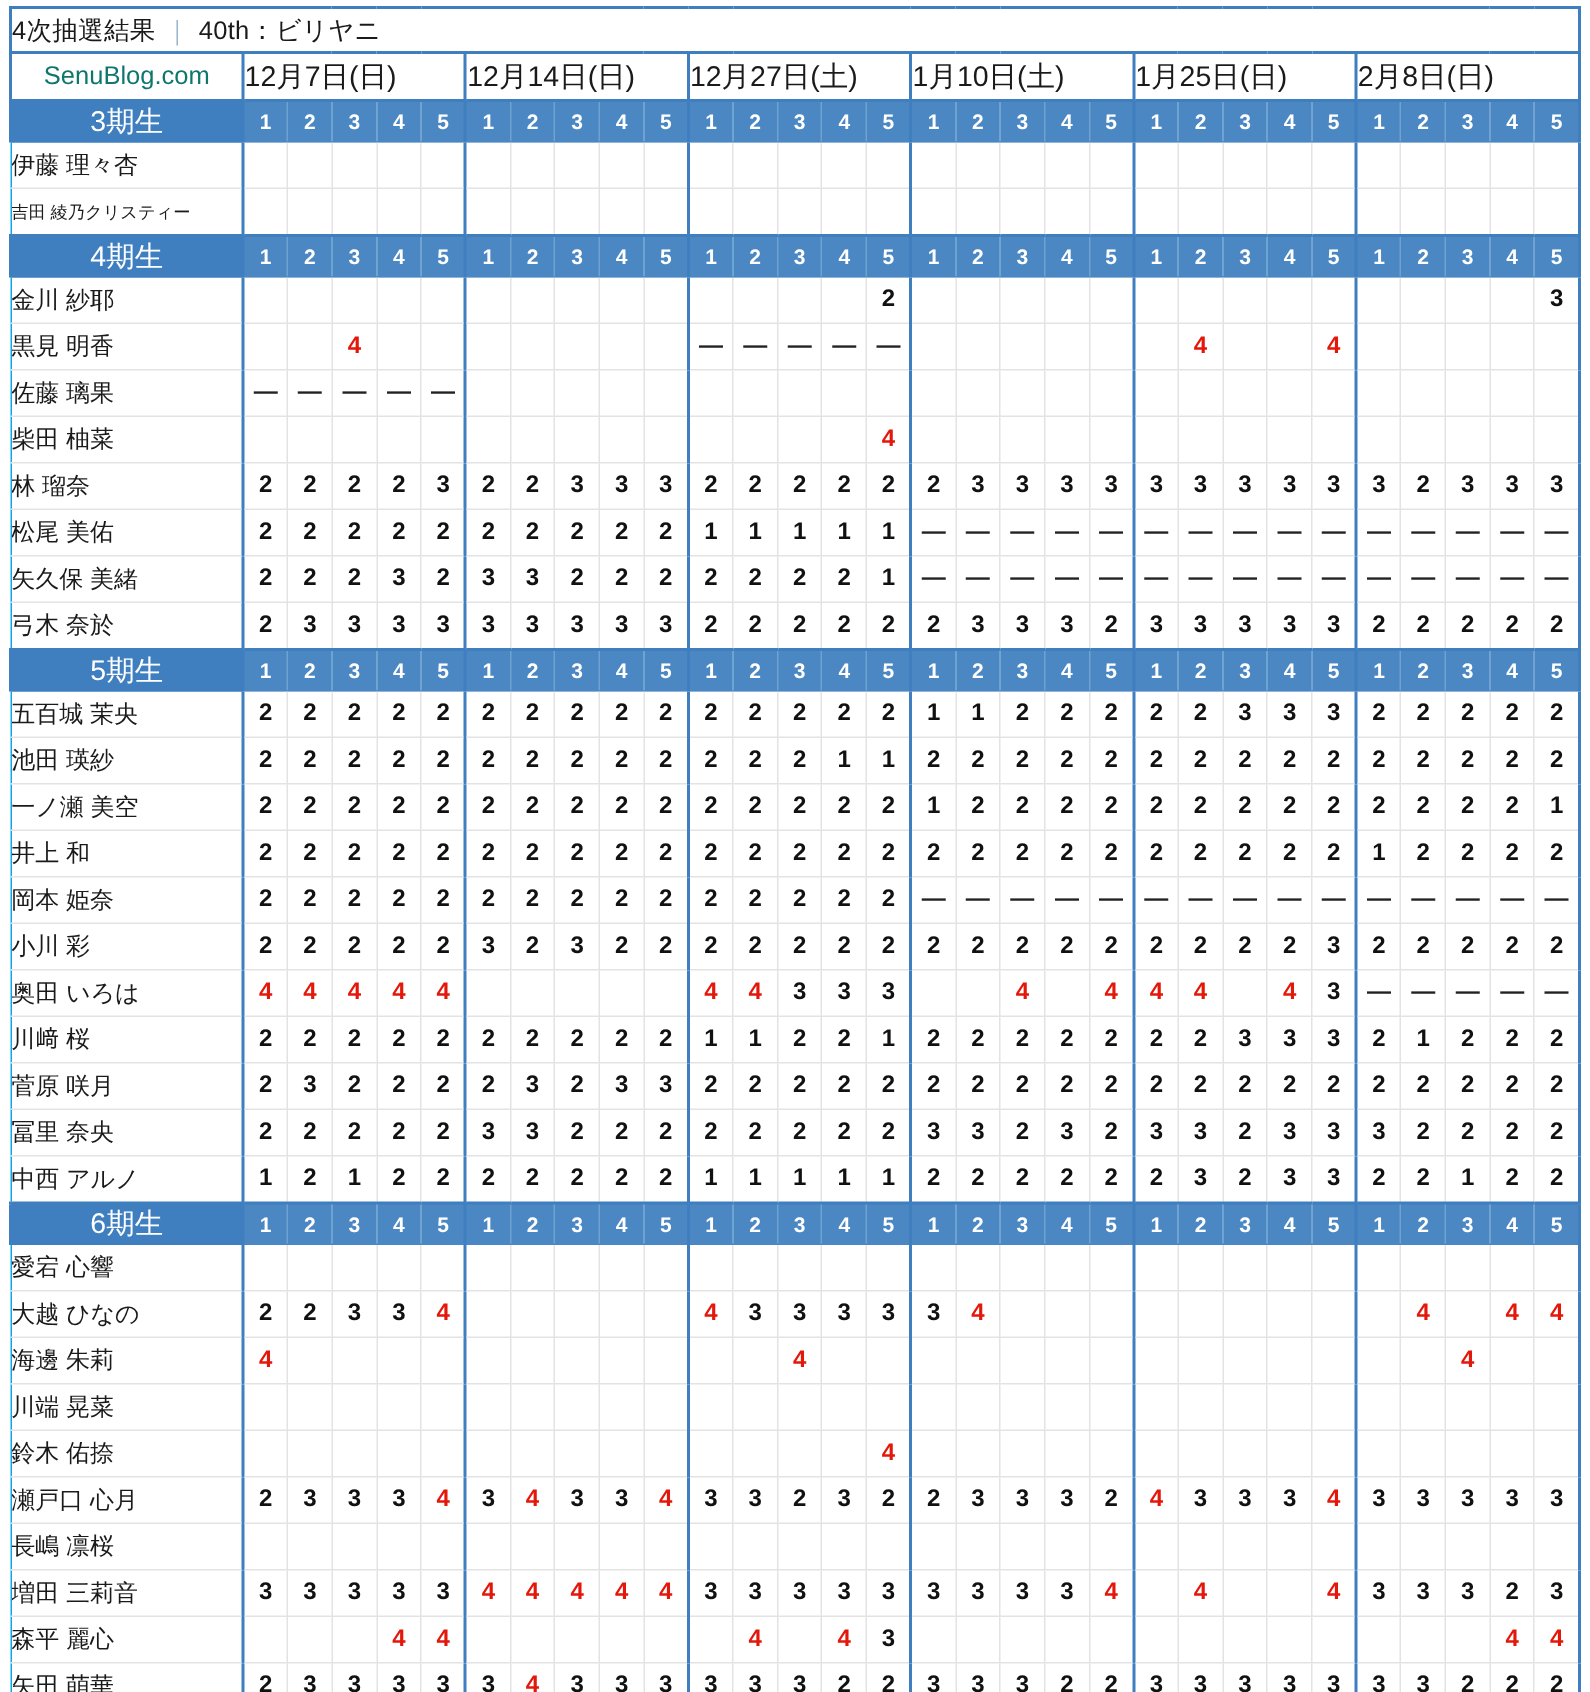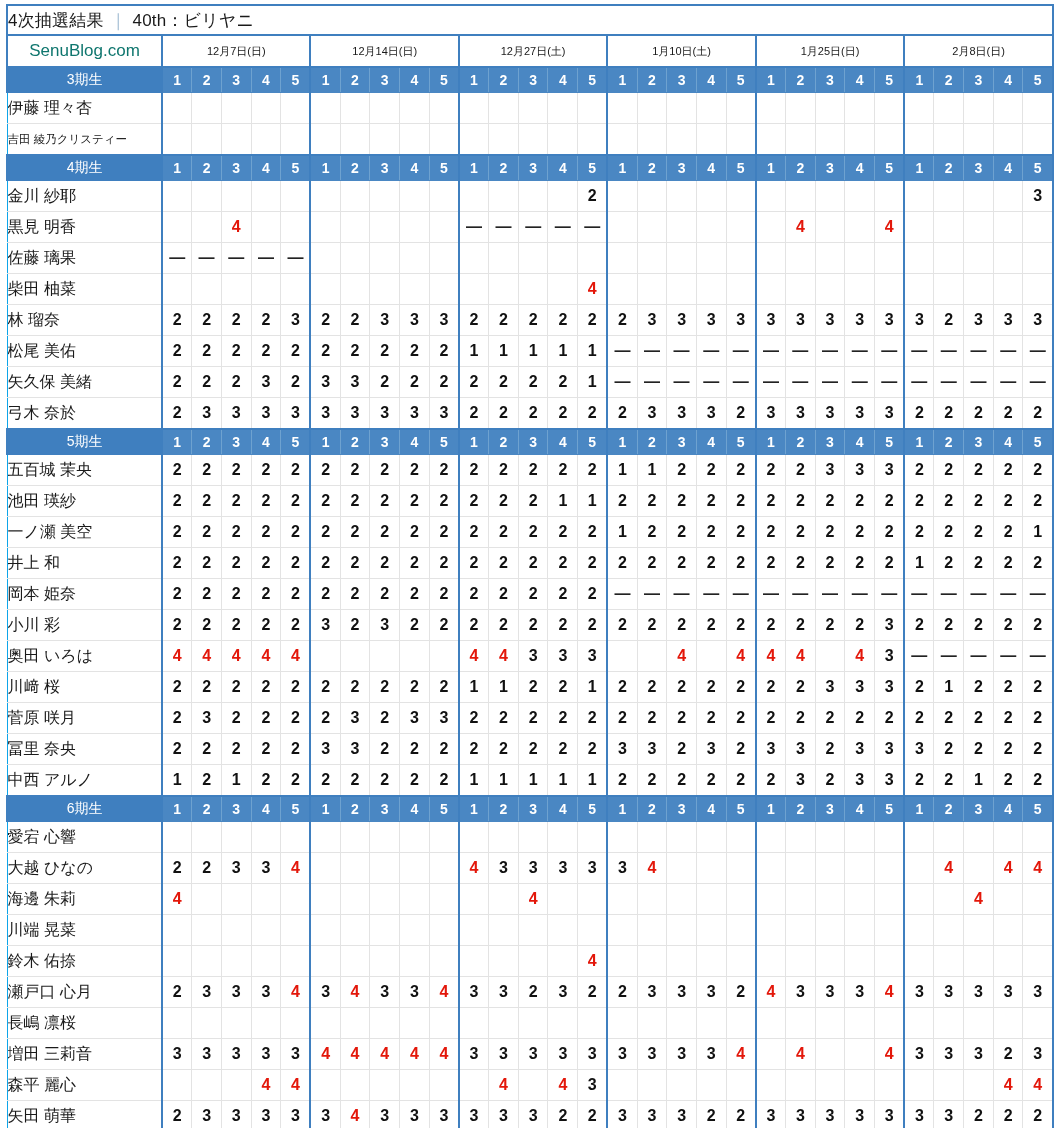--- a/index.html
+++ b/index.html
@@ -16,27 +16,27 @@
   }
   .titlecell .sep{color:#9bb7cf;margin:0 6px;}
 
   
   .brandcell{
     height:30px;border:2px solid #3f7fbf;border-top:none;
     font-size:17px;text-align:center;vertical-align:middle;background:#fff;color:#0f766e;
   }
   .datecell{
     height:30px;border:2px solid #3f7fbf;border-top:none;
-    font-size:11px;text-align:center;vertical-align:middle;background:#fff;color:#1a1a1a;
+    font-size:19px;vertical-align:middle;background:#fff;color:#1a1a1a;
     white-space:nowrap;
   }
 
   
   .genhead{
-    background:#3f7fbf;color:#ffffff;height:24px;font-size:14px;
+    background:#3f7fbf;color:#ffffff;height:24px;font-size:19px;
     text-align:center;vertical-align:middle;
     border-left:2px solid #3f7fbf;border-right:2px solid #3f7fbf;
     border-top:1px solid #3f7fbf;border-bottom:1px solid #3f7fbf;
   }
   .gennum{
     background:#4a87c3;color:#ffffff;height:24px;font-size:14px;font-weight:bold;
     text-align:center;vertical-align:middle;
     border-right:1px solid #6ea2d0;border-top:1px solid #4a87c3;border-bottom:1px solid #4a87c3;
   }
   .gennum.blkstart{border-left:2px solid #3f7fbf;}

